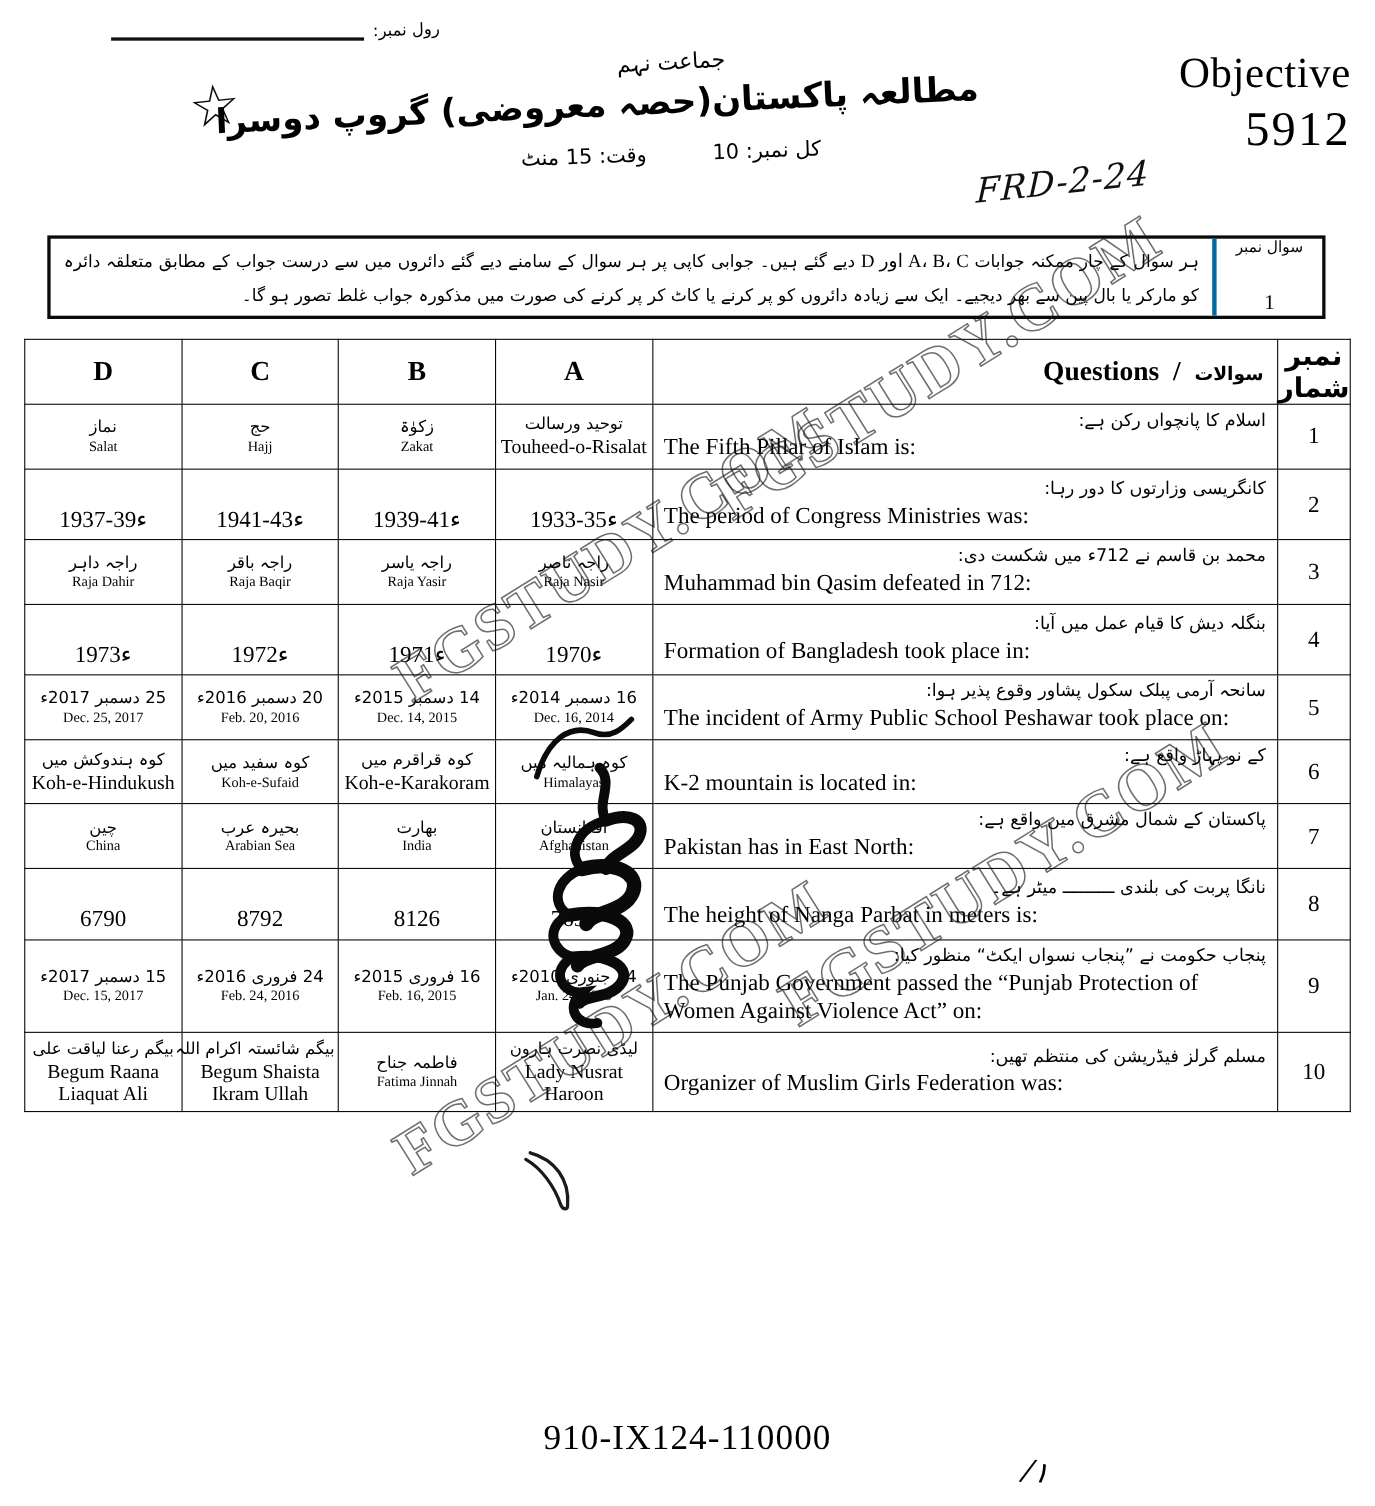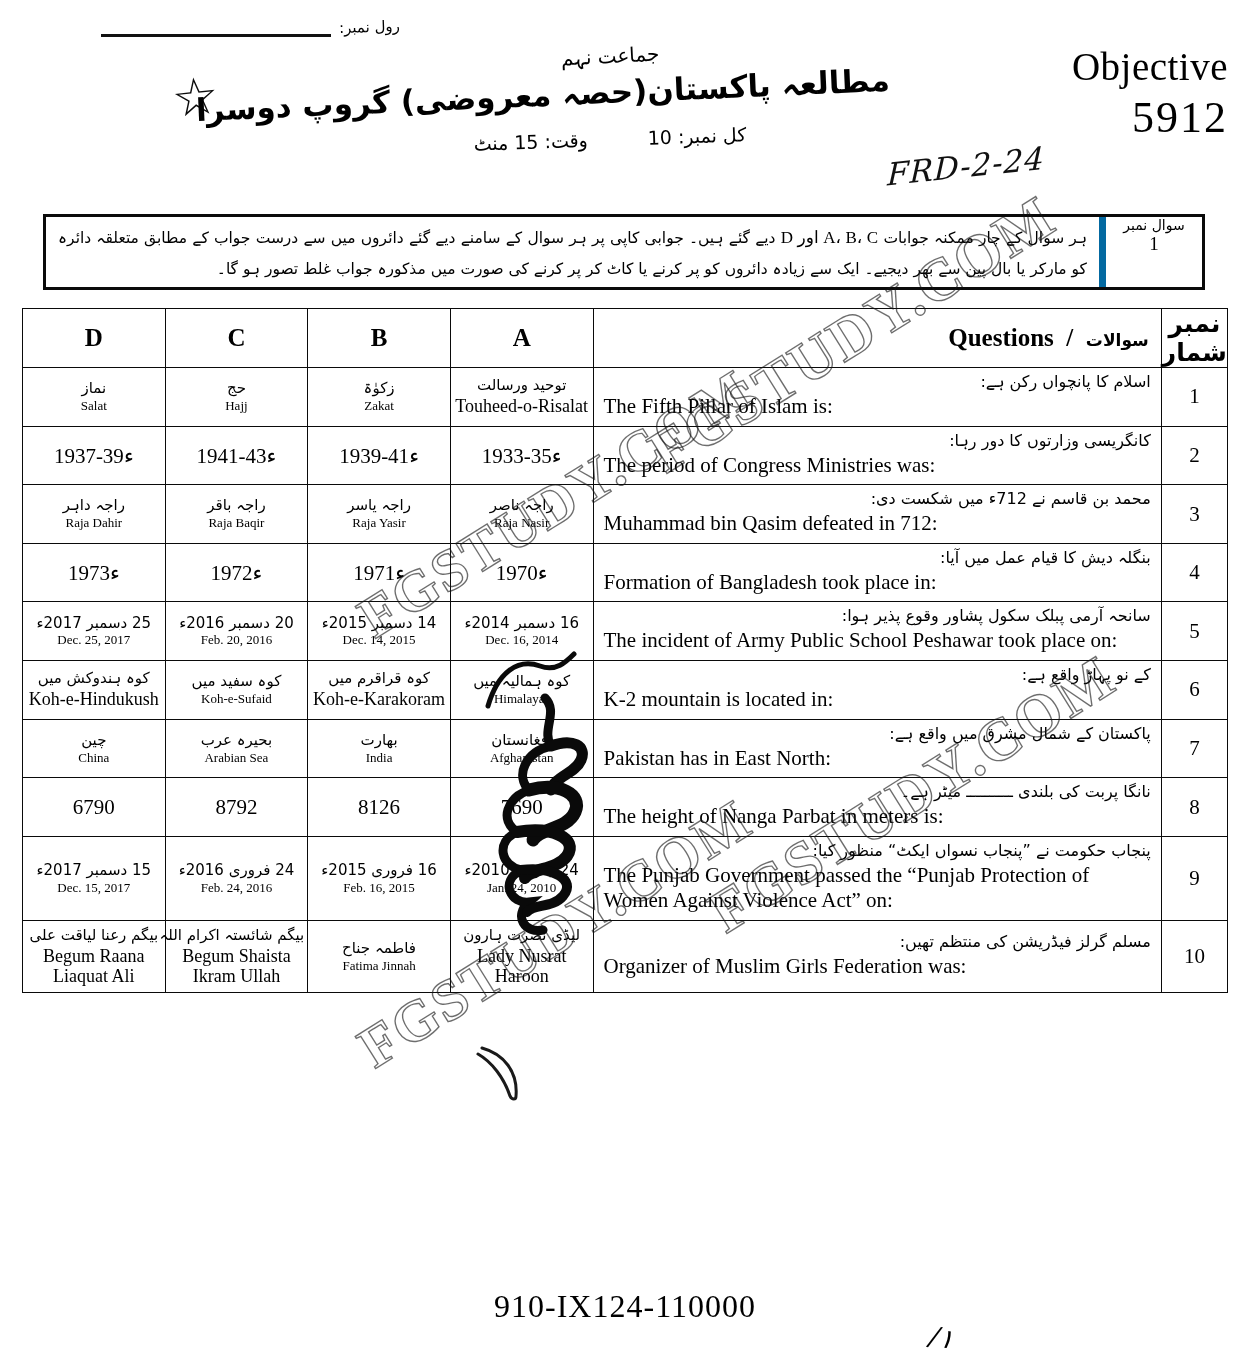--- a/index.html
+++ b/index.html
@@ -131,25 +131,25 @@
     width: 1162px;
     height: 76px;
     border: 3px solid #0a0a0a;
     display: flex;
     flex-direction: row-reverse;
     box-sizing: border-box;
     background: #fff;
   }
   .instr-qno {
     width: 96px;
-    border-left: 7px solid #0369a1;
+    border-left: 4px solid #0369a1;
     display: flex;
     flex-direction: column;
     align-items: center;
-    justify-content: flex-start;
+    justify-content: space-between;
     font-family: "DejaVu Sans", sans-serif;
     font-size: 14px;
     direction: rtl;
     flex-shrink: 0;
   }
   .instr-qno .n { font-size: 19px; font-family: "Liberation Serif", serif; }
   .instr-text {
     flex: 1;
     direction: rtl;
     font-family: "DejaVu Sans", sans-serif;
@@ -211,21 +211,21 @@
     font-size: 15px;
     direction: rtl;
     margin-bottom: 2px;
     white-space: nowrap;
   }
   .cell-opt .en {
     display: block;
     font-size: 13px;
   }
   .cell-opt .en-sm { font-size: 18px; }
-  .cell-opt.num-only .en { font-size: 21px; }
+  .cell-opt.num-only .en { font-size: 21px; margin-top: 28px; }
 
   .cell-q {
     text-align: left;
     padding: 4px 10px 6px 10px !important;
   }
   .cell-q .ur {
     display: block;
     font-family: "DejaVu Sans", sans-serif;
     font-size: 16px;
     direction: rtl;

